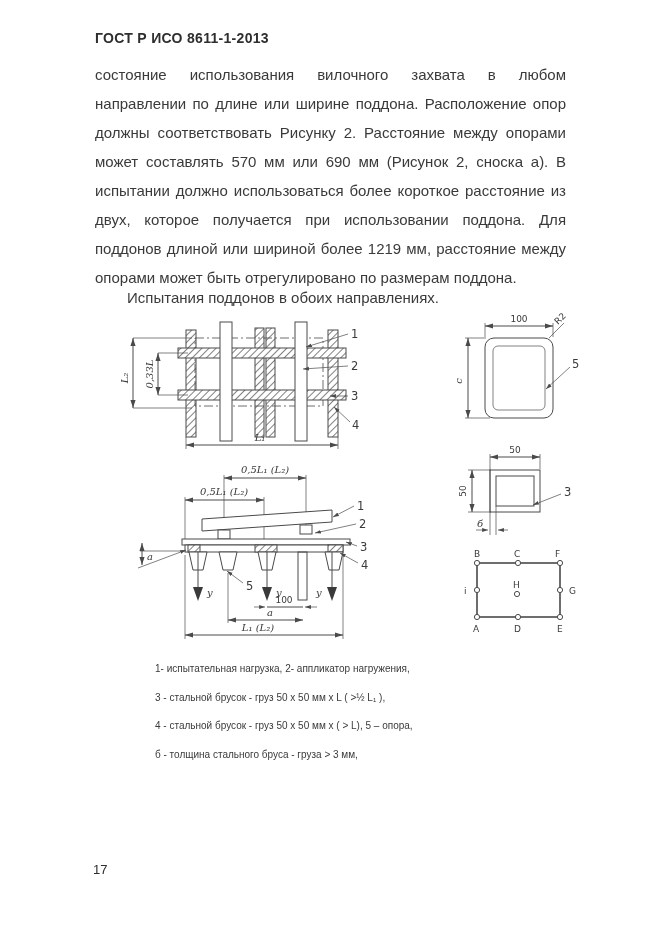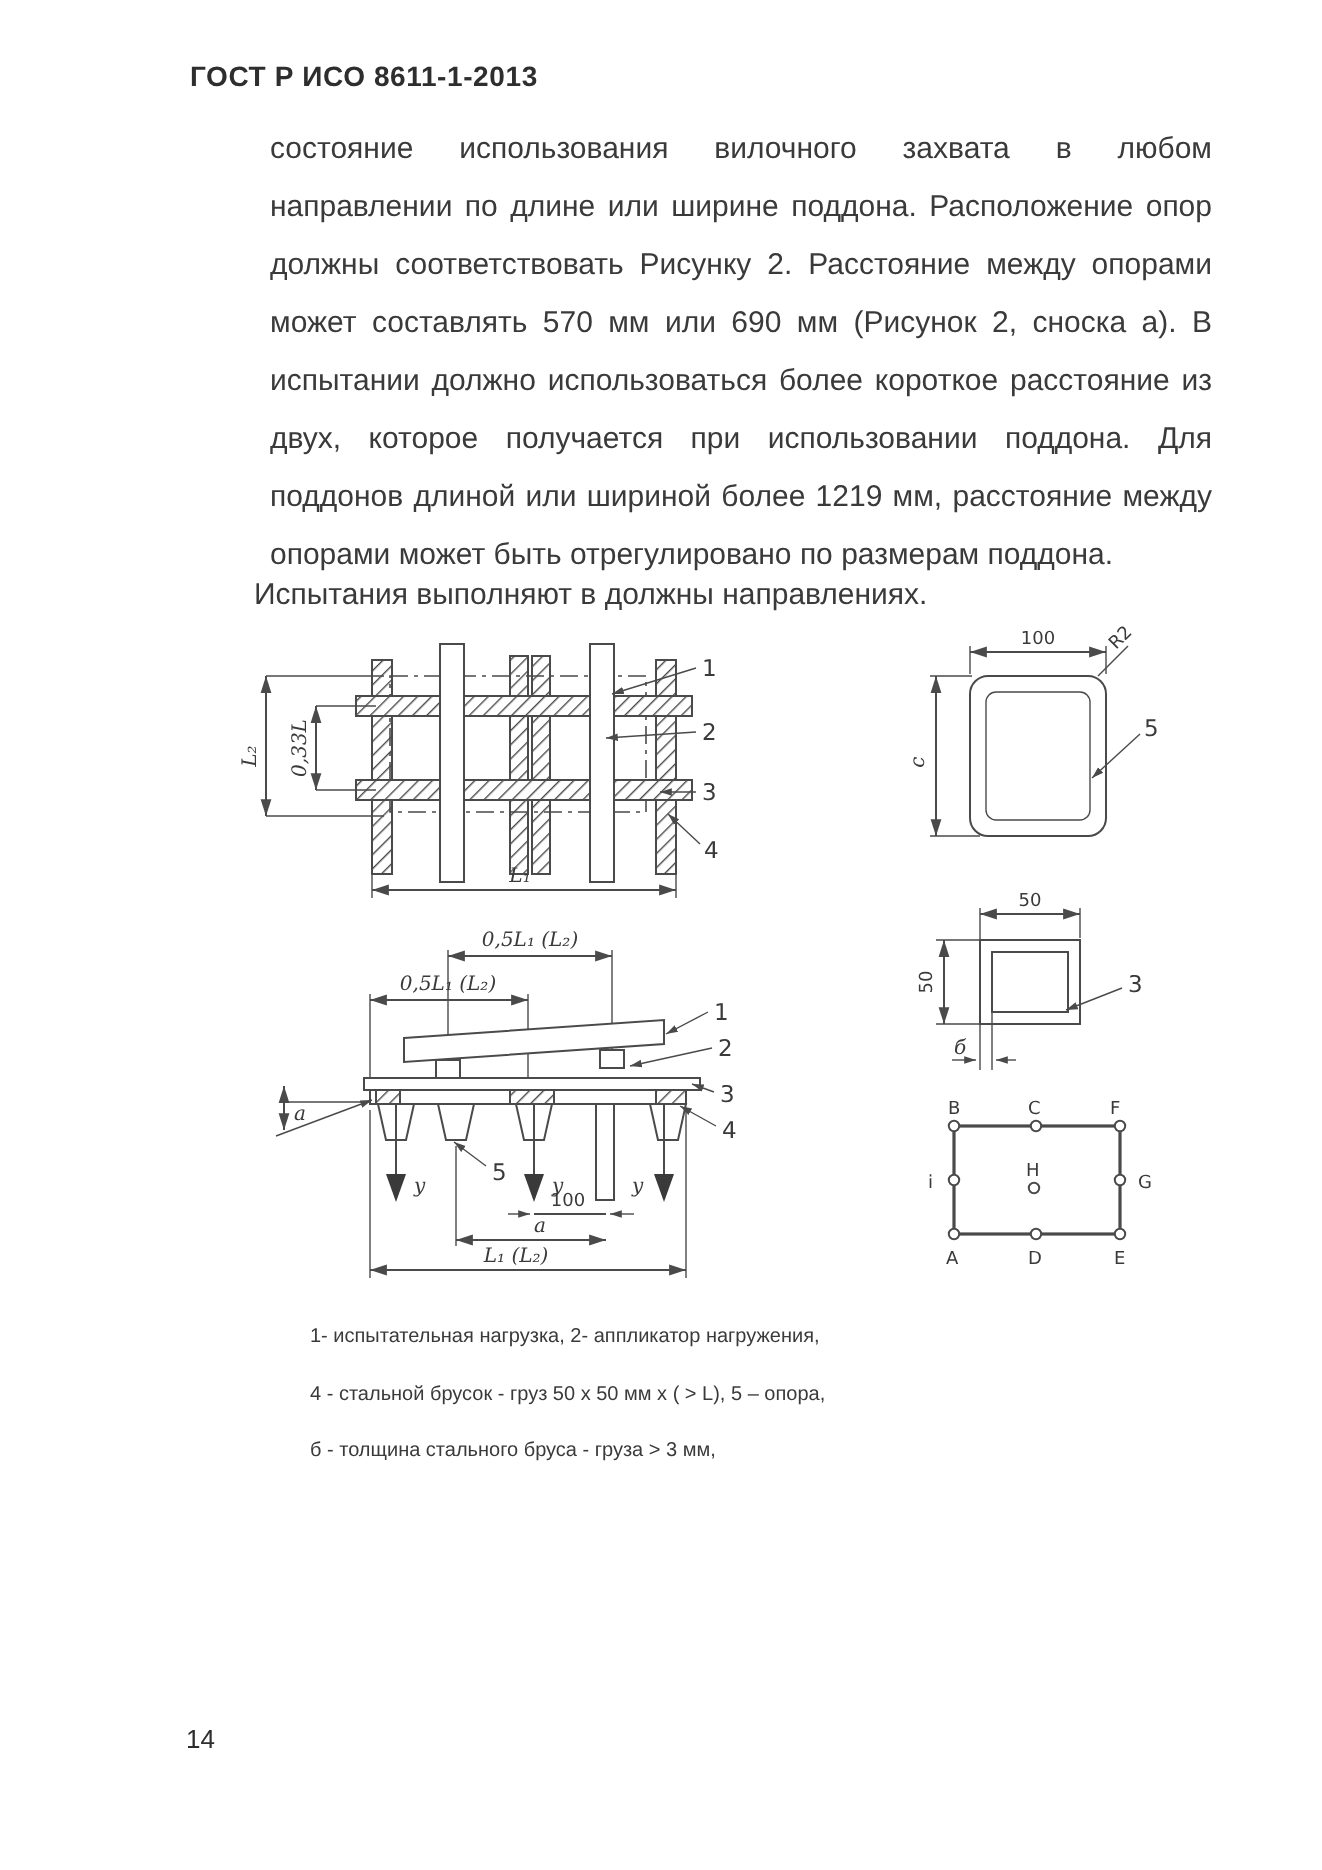--- a/index.html
+++ b/index.html
@@ -1,20 +1,20 @@
 <!DOCTYPE html>
 <html><head>
 <meta charset="utf-8">
 <style>
   html,body{margin:0;padding:0;background:#ffffff;}
   #page{position:relative;width:661px;height:935px;background:#ffffff;overflow:hidden;
         font-family:"Liberation Sans","DejaVu Sans",sans-serif;color:#3a3a3a;}
   .abs{position:absolute;}
   #doc-header{left:95px;top:30px;font-size:14px;font-weight:bold;letter-spacing:.3px;color:#2e2e2e;}
-  #para1{left:95px;top:60px;width:471px;font-size:15px;line-height:29px;text-align:justify;margin-left:40px;}
+  #para1{left:95px;top:60px;width:471px;font-size:15px;line-height:29px;text-align:justify;}
   #para2{left:95px;top:283px;width:471px;font-size:15px;line-height:29px;text-indent:32px;}
   #legend{left:155px;top:655px;width:430px;font-size:10px;line-height:28.5px;}
   #page-num{left:93px;top:862px;font-size:13px;color:#2e2e2e;}
   svg{overflow:visible;}
   svg text{font-family:"DejaVu Sans",sans-serif;font-size:9px;fill:#3a3a3a;}
   svg text.ser{font-family:"DejaVu Serif",serif;font-style:italic;font-size:10px;}
   svg text.num{font-size:9px;}
   svg text.call{font-size:11.5px;}
   .ln{stroke:#4a4a4a;stroke-width:1;fill:none;}
   .thin{stroke:#4a4a4a;stroke-width:.7;fill:none;}
@@ -24,21 +24,21 @@
   .blk{fill:#3a3a3a;}
 </style>
 </head>
 <body>
 
 <div id="page">
 
   <div id="doc-header" class="abs">ГОСТ Р ИСО 8611-1-2013</div>
 
   <div id="para1" class="abs">состояние использования вилочного захвата в любом направлении по длине или ширине поддона. Расположение опор должны соответствовать Рисунку 2. Расстояние между опорами может составлять 570 мм или 690 мм (Рисунок 2, сноска а). В испытании должно использоваться более короткое расстояние из двух, которое получается при использовании поддона. Для поддонов длиной или шириной более 1219 мм, расстояние между опорами может быть отрегулировано по размерам поддона.</div>
-  <div id="para2" class="abs">Испытания выполняют в должны направлениях.</div>
+  <div id="para2" class="abs">Испытания поддонов в обоих направлениях.</div>
 
   <svg class="abs" style="left:100px;top:308px;" width="300" height="150" viewBox="0 0 300 150">
     <defs>
       <pattern id="hatch" width="5" height="5" patternTransform="rotate(45)" patternUnits="userSpaceOnUse">
         <rect width="5" height="5" fill="#ffffff"></rect>
         <line x1="0" y1="0" x2="0" y2="5" stroke="#4a4a4a" stroke-width="1.4"></line>
       </pattern>
       <marker id="dimA" viewBox="0 0 8 8" refX="7.5" refY="4" markerWidth="9" markerHeight="9" orient="auto-start-reverse">
         <path d="M0,1.6 L7.5,4 L0,6.4 z" fill="#4a4a4a"></path>
       </marker>
@@ -219,19 +219,20 @@
       <text x="131" y="52">G</text>
       <text x="75" y="46">H</text>
       <text x="35" y="90">А</text>
       <text x="76" y="90">D</text>
       <text x="119" y="90">E</text>
     </g>
   </svg>
 
   <div id="legend" class="abs">
     <div>1- испытательная нагрузка, 2- аппликатор  нагружения,</div>
+    <div>3 - стальной брусок -  груз 50 х 50 мм х L (  &gt;½ L₁ ),</div>
     <div>4 - стальной брусок -  груз 50 х 50 мм х ( &gt; L), 5 – опора,</div>
     <div>б - толщина стального бруса -  груза &gt; 3 мм,</div>
   </div>
 
-  <div id="page-num" class="abs">14</div>
+  <div id="page-num" class="abs">17</div>
 
 </div>
 
 </body></html>

